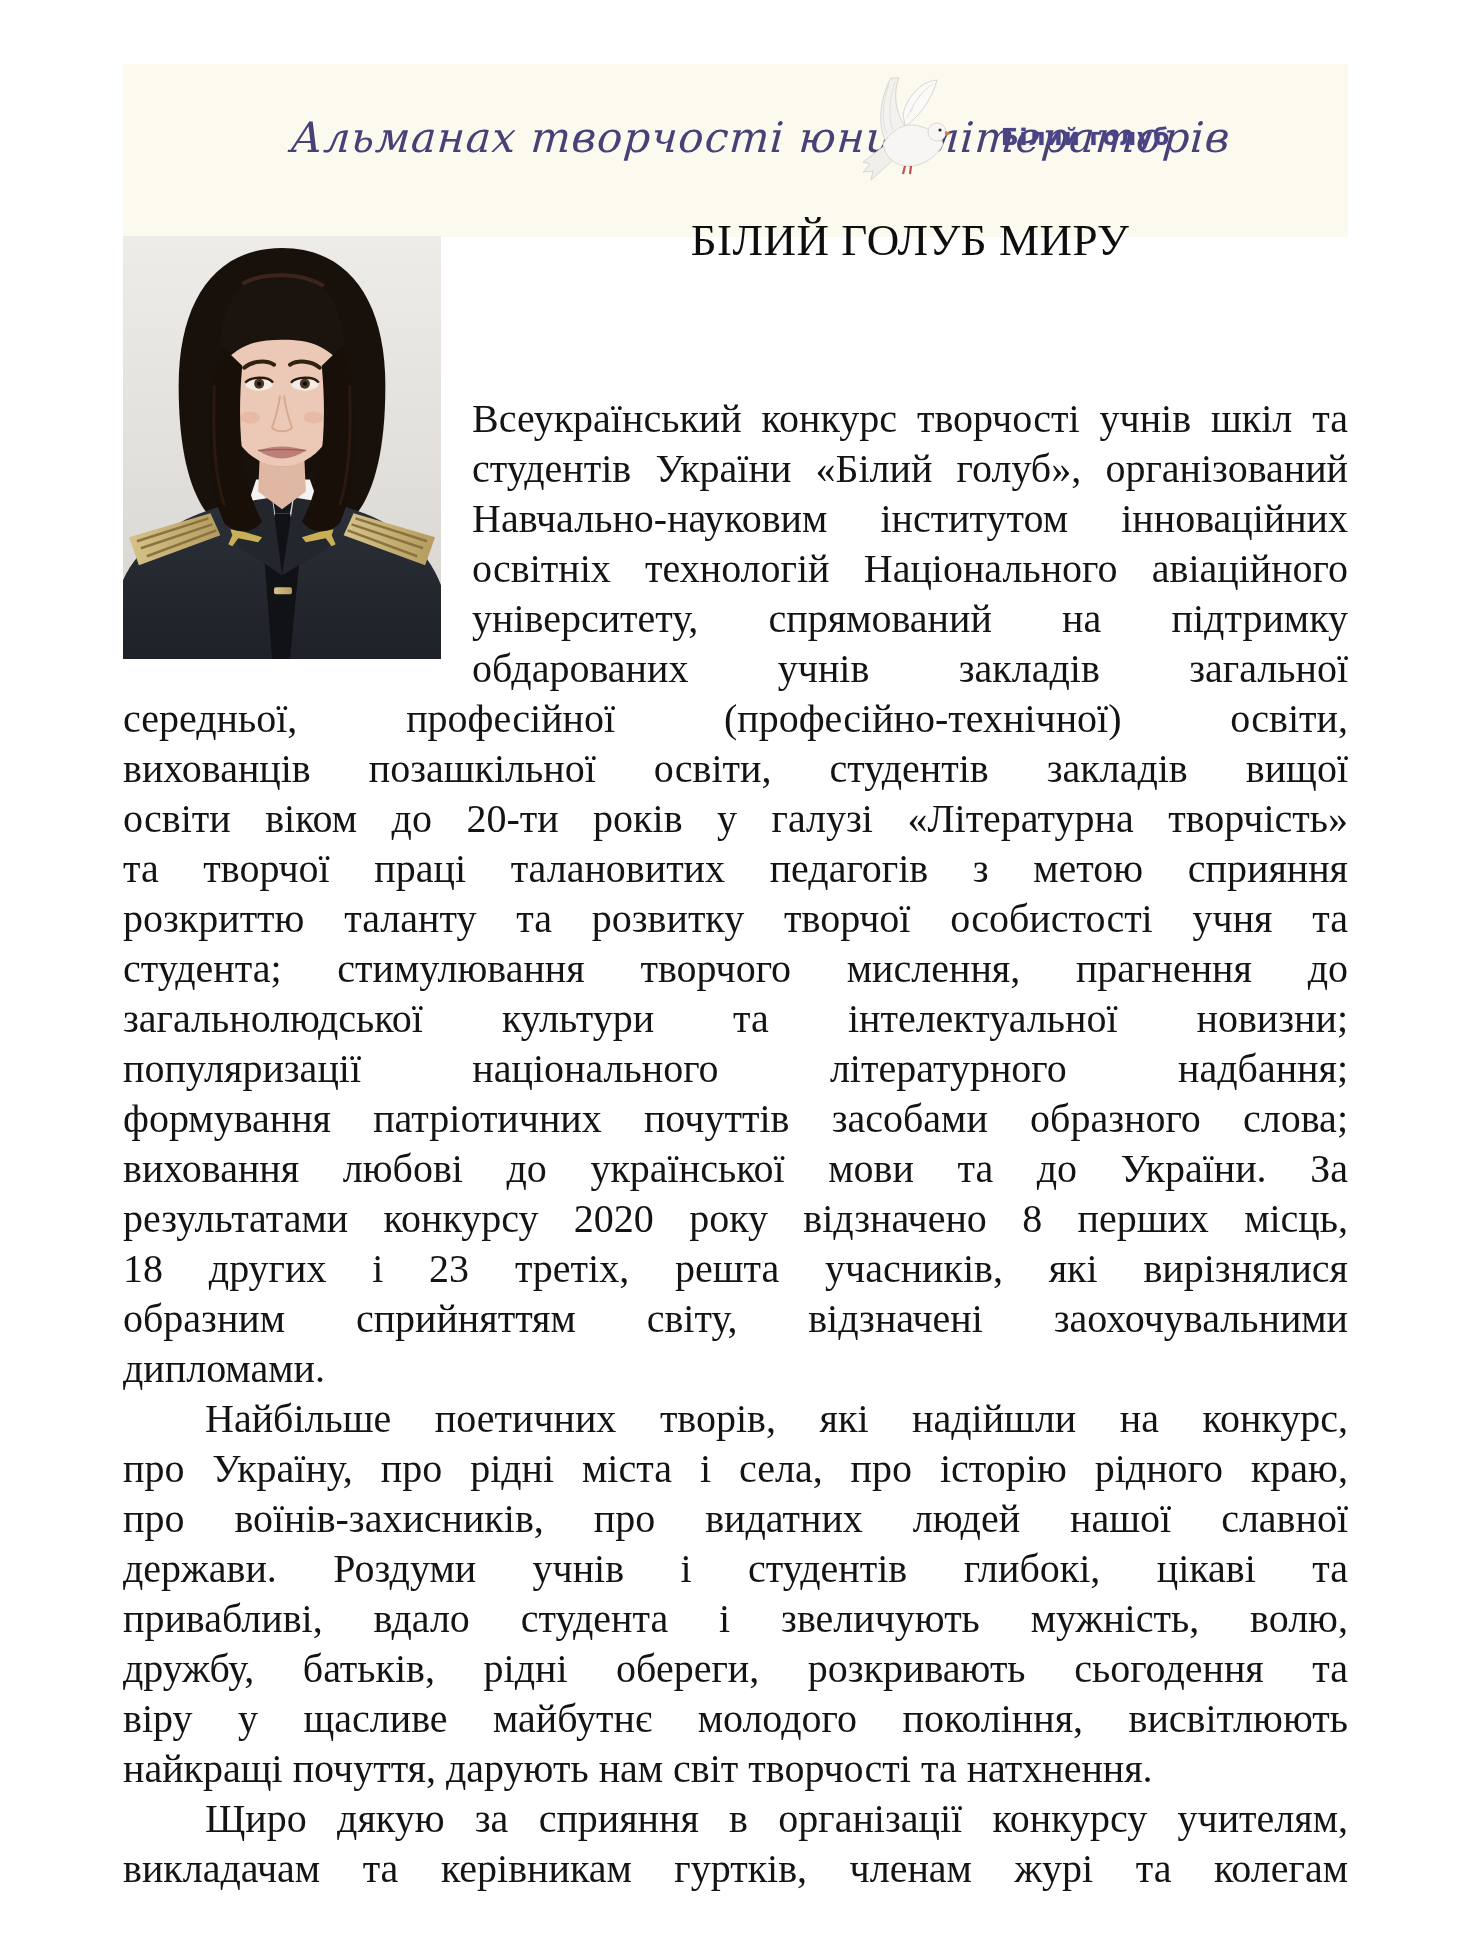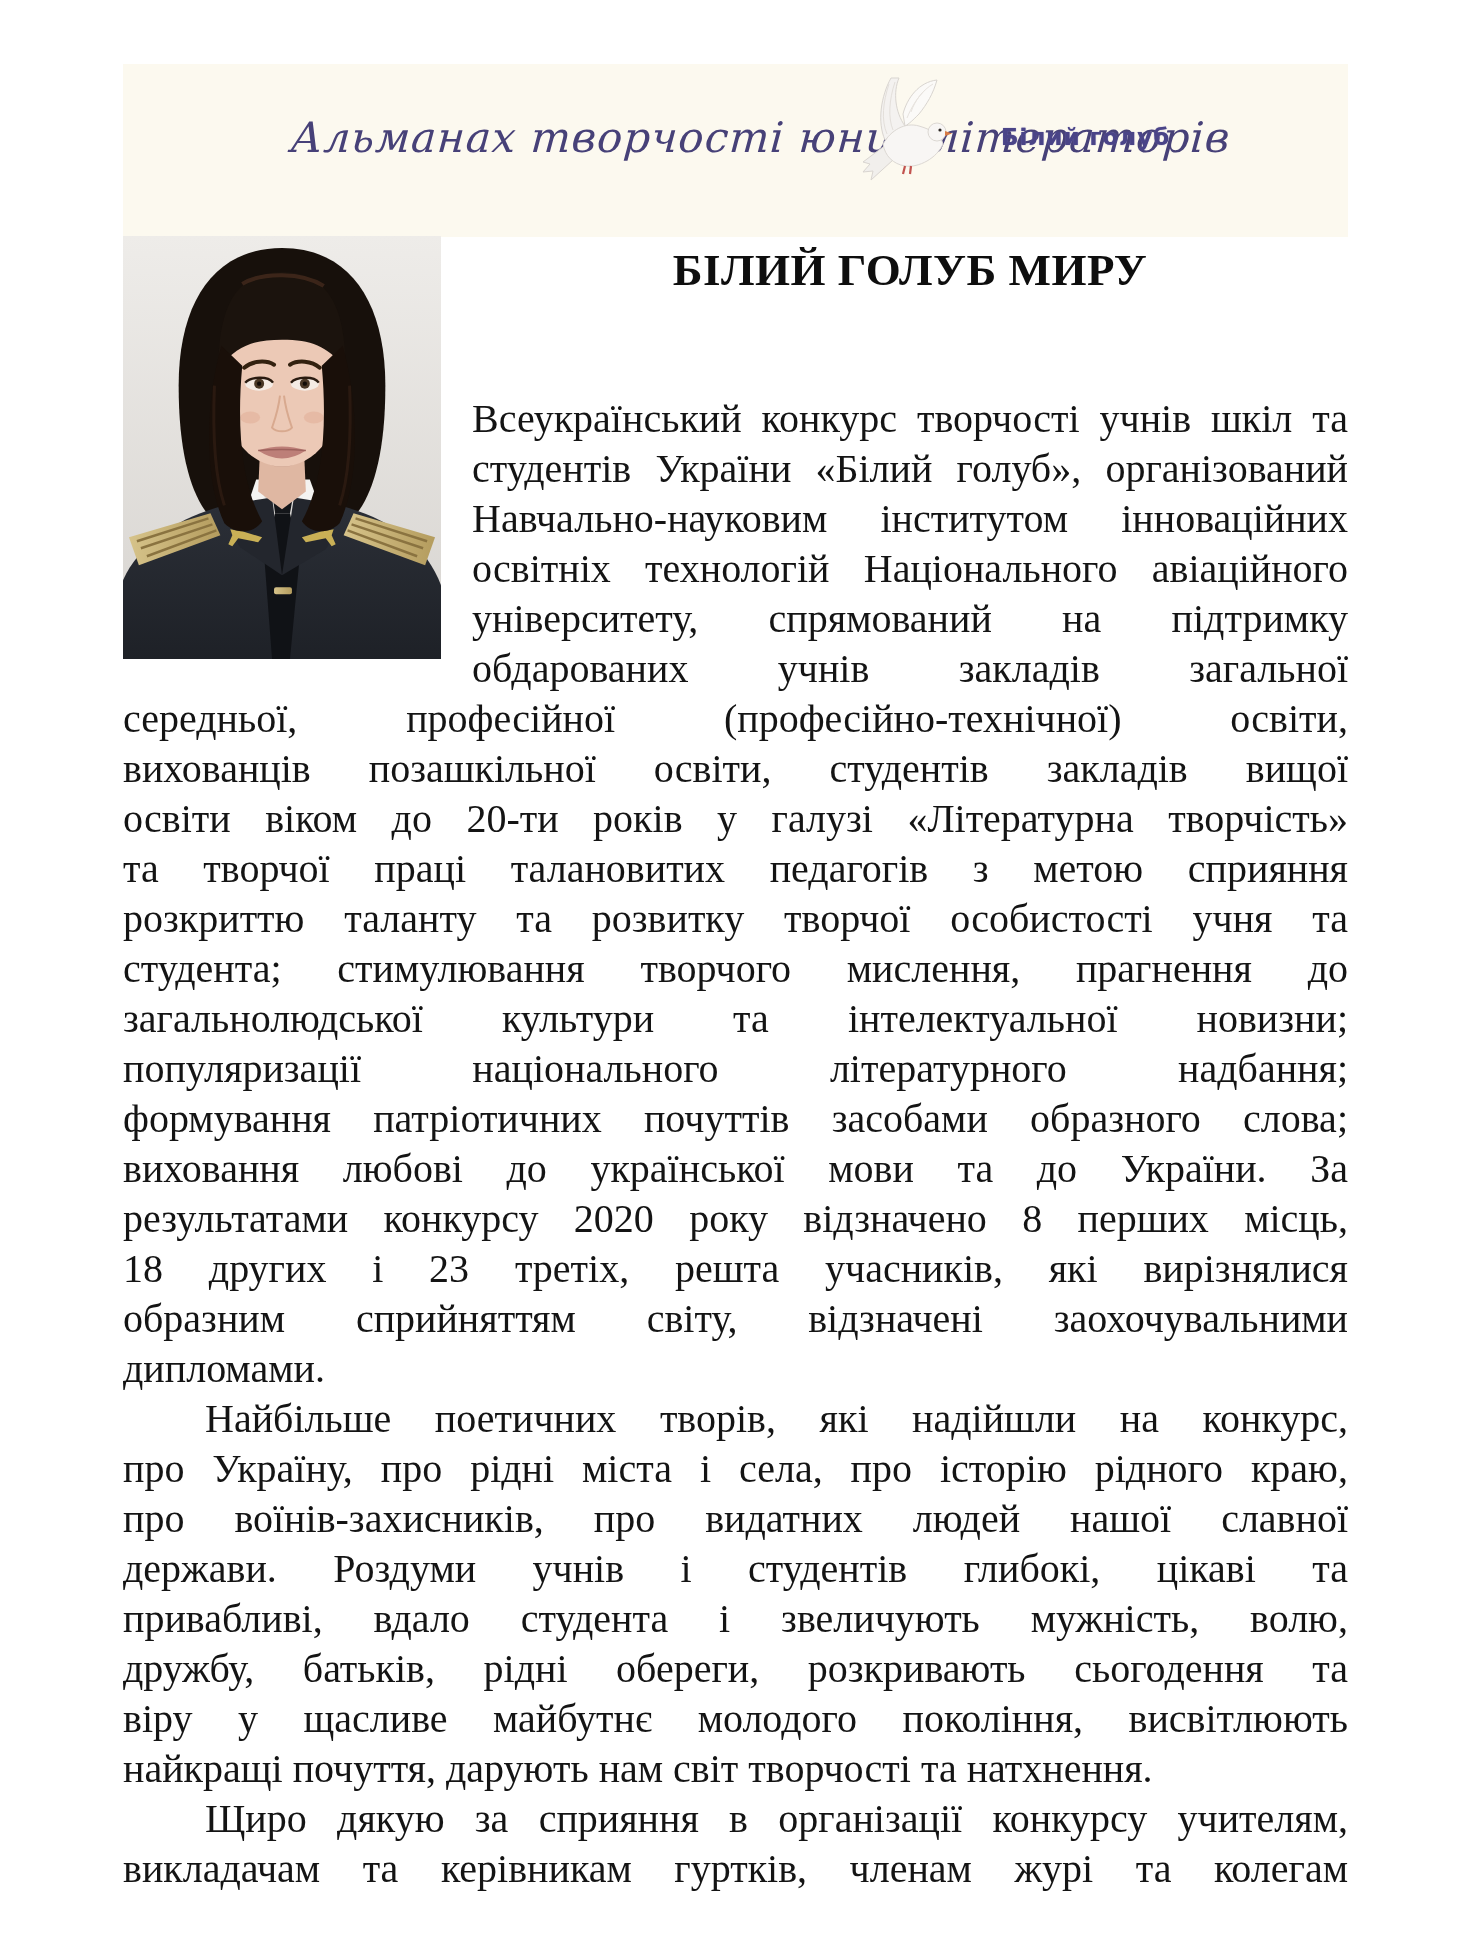--- a/index.html
+++ b/index.html
@@ -63,24 +63,24 @@
     position: absolute;
     left: 123px;
     top: 236px;
     width: 318px;
     height: 423px;
   }
   
   .article-title {
     position: absolute;
     left: 472px;
-    top: 244px;
+    top: 214px;
     width: 876px;
     text-align: center;
-    font-weight: bold;
+    font-weight: normal;
     font-size: 45px;
     line-height: 52px;
     letter-spacing: 0.5px;
     color: #0e0e0e;
     white-space: nowrap;
   }
   .article-body {
     position: absolute;
     left: 123px;
     top: 394px;

